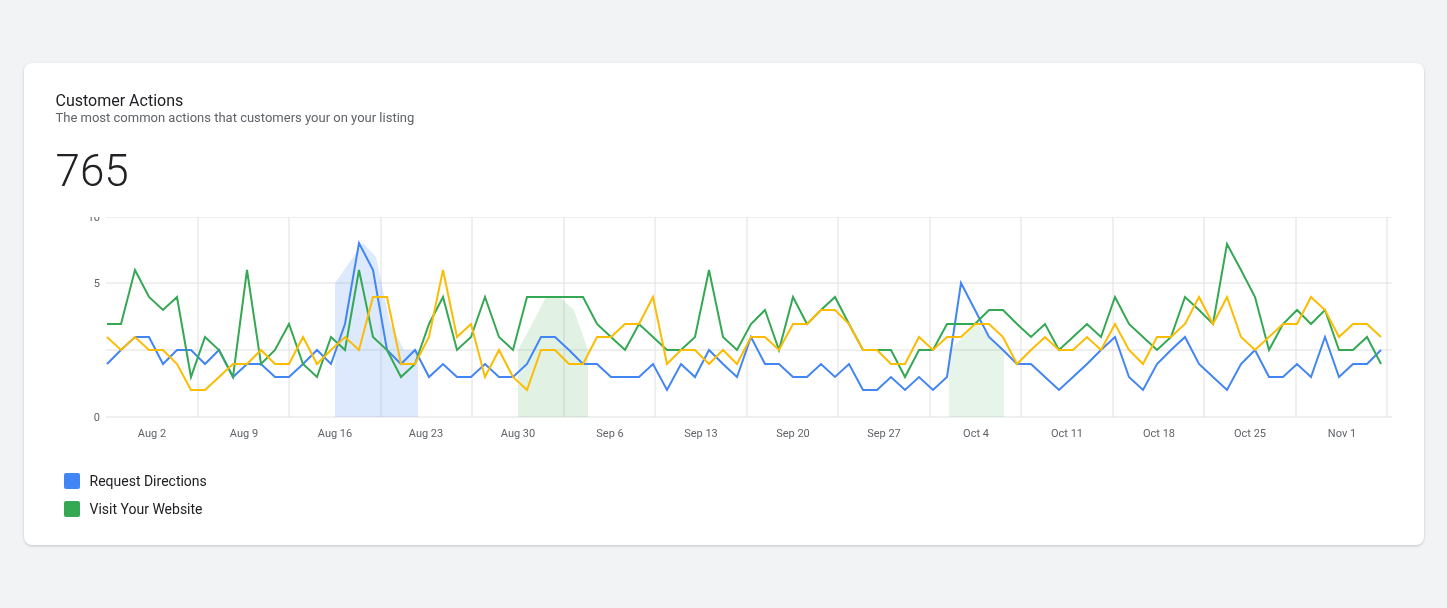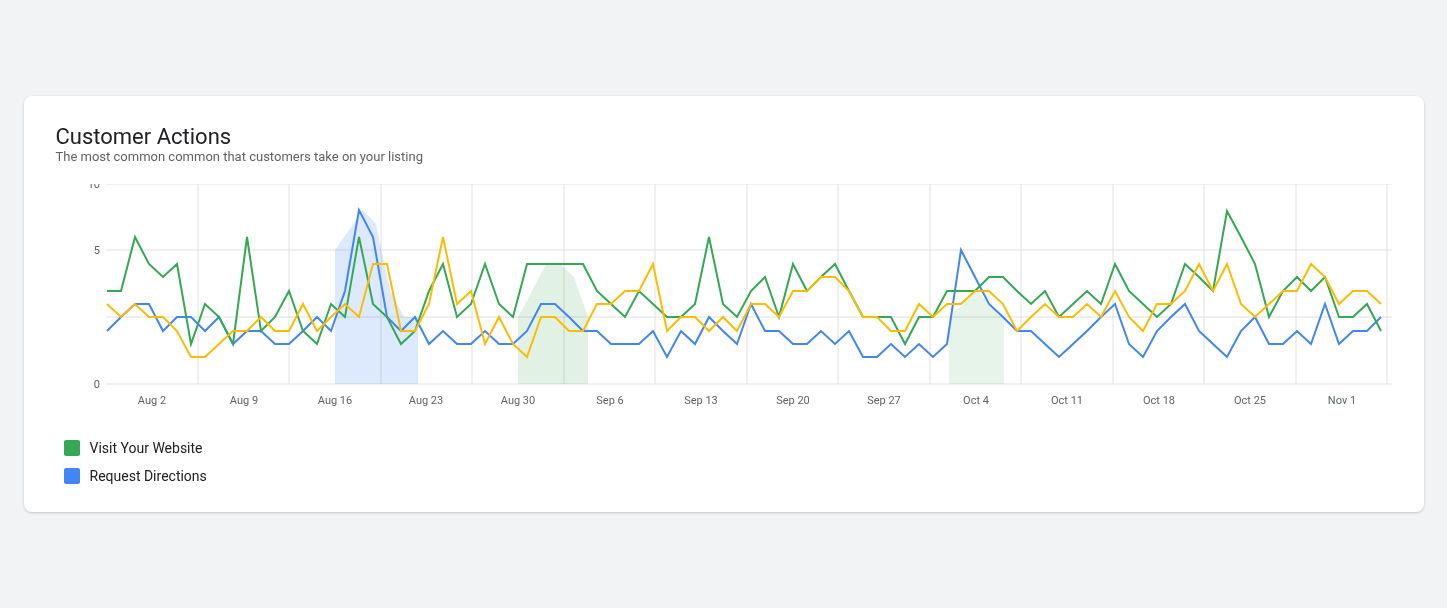--- a/index.html
+++ b/index.html
@@ -14,21 +14,21 @@
     }
     .card {
       background: #fff;
       border-radius: 8px;
       box-shadow: 0 1px 3px rgba(0,0,0,0.12), 0 1px 2px rgba(0,0,0,0.08);
       padding: 28px 32px 28px 32px;
       width: 1400px;
       max-width: 100%;
     }
     .card-title {
-      font-size: 22px;
+      font-size: 16px;
       font-weight: 400;
       color: #202124;
     }
     .card-subtitle {
       font-size: 13px;
       color: #5f6368;
       margin-bottom: 20px;
     }
     .total-count {
       font-size: 44px;
@@ -65,21 +65,22 @@
       height: 16px;
       border-radius: 2px;
       flex-shrink: 0;
     }
   </style>
 </head>
 <body>
 
 <div class="card">
   <div class="card-title">Customer Actions</div>
-  <div class="card-subtitle">The most common common that customers take on your listing</div>
+  <div class="card-subtitle">The most common actions that customers your on your listing</div>
+  <div class="total-count">765</div>
 
   <div class="chart-container">
     <svg class="chart-svg" viewBox="0 0 1336 240" preserveAspectRatio="none">
 
       <defs>
         <clipPath id="chart-clip">
           <rect x="50" y="0" width="1286" height="200"></rect>
         </clipPath>
       </defs>
 
@@ -200,21 +201,21 @@
           1115,120 1129,107 1143,80 1157,107 1171,80
           1185,120 1199,133 1213,120 1227,107 1241,107
           1255,80 1269,93 1283,120 1297,107 1311,107
           1325,120
         "></polyline>
     </svg>
   </div>
 
   <div class="legend">
     <div class="legend-item">
+      <div class="legend-color" style="background:#4285f4;"></div>
+      <span>Request Directions</span>
+    </div>
+    <div class="legend-item">
       <div class="legend-color" style="background:#34a853;"></div>
       <span>Visit Your Website</span>
     </div>
-    <div class="legend-item">
-      <div class="legend-color" style="background:#4285f4;"></div>
-      <span>Request Directions</span>
-    </div>
   </div>
 </div>
 
 </body></html>

